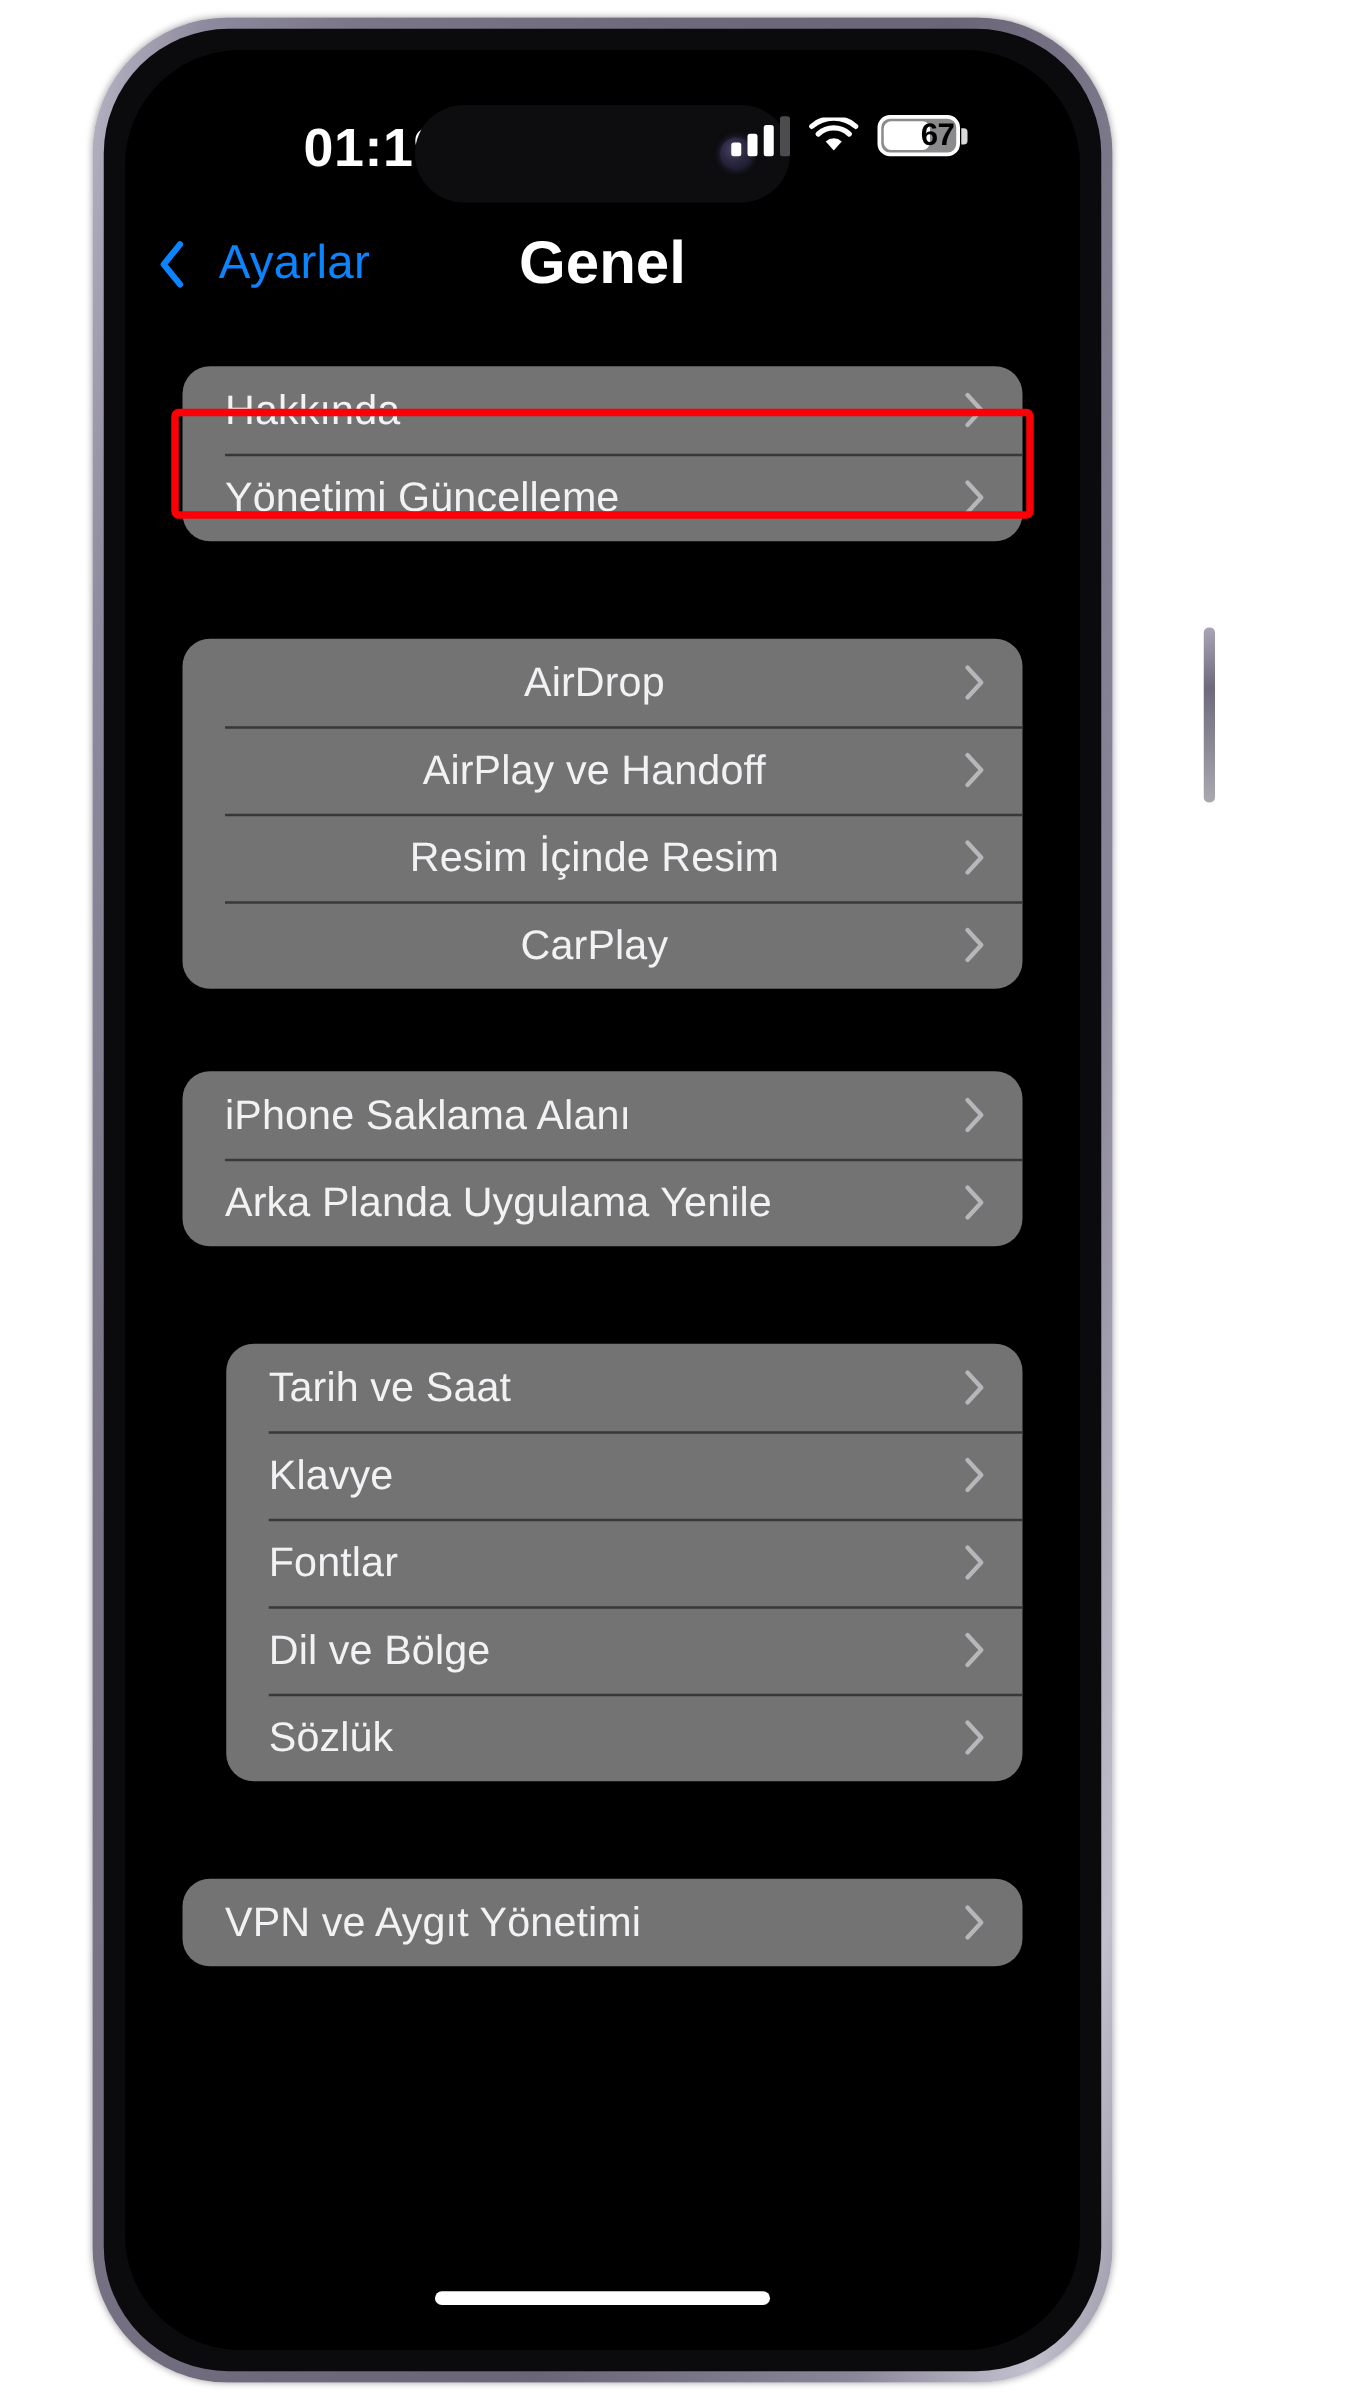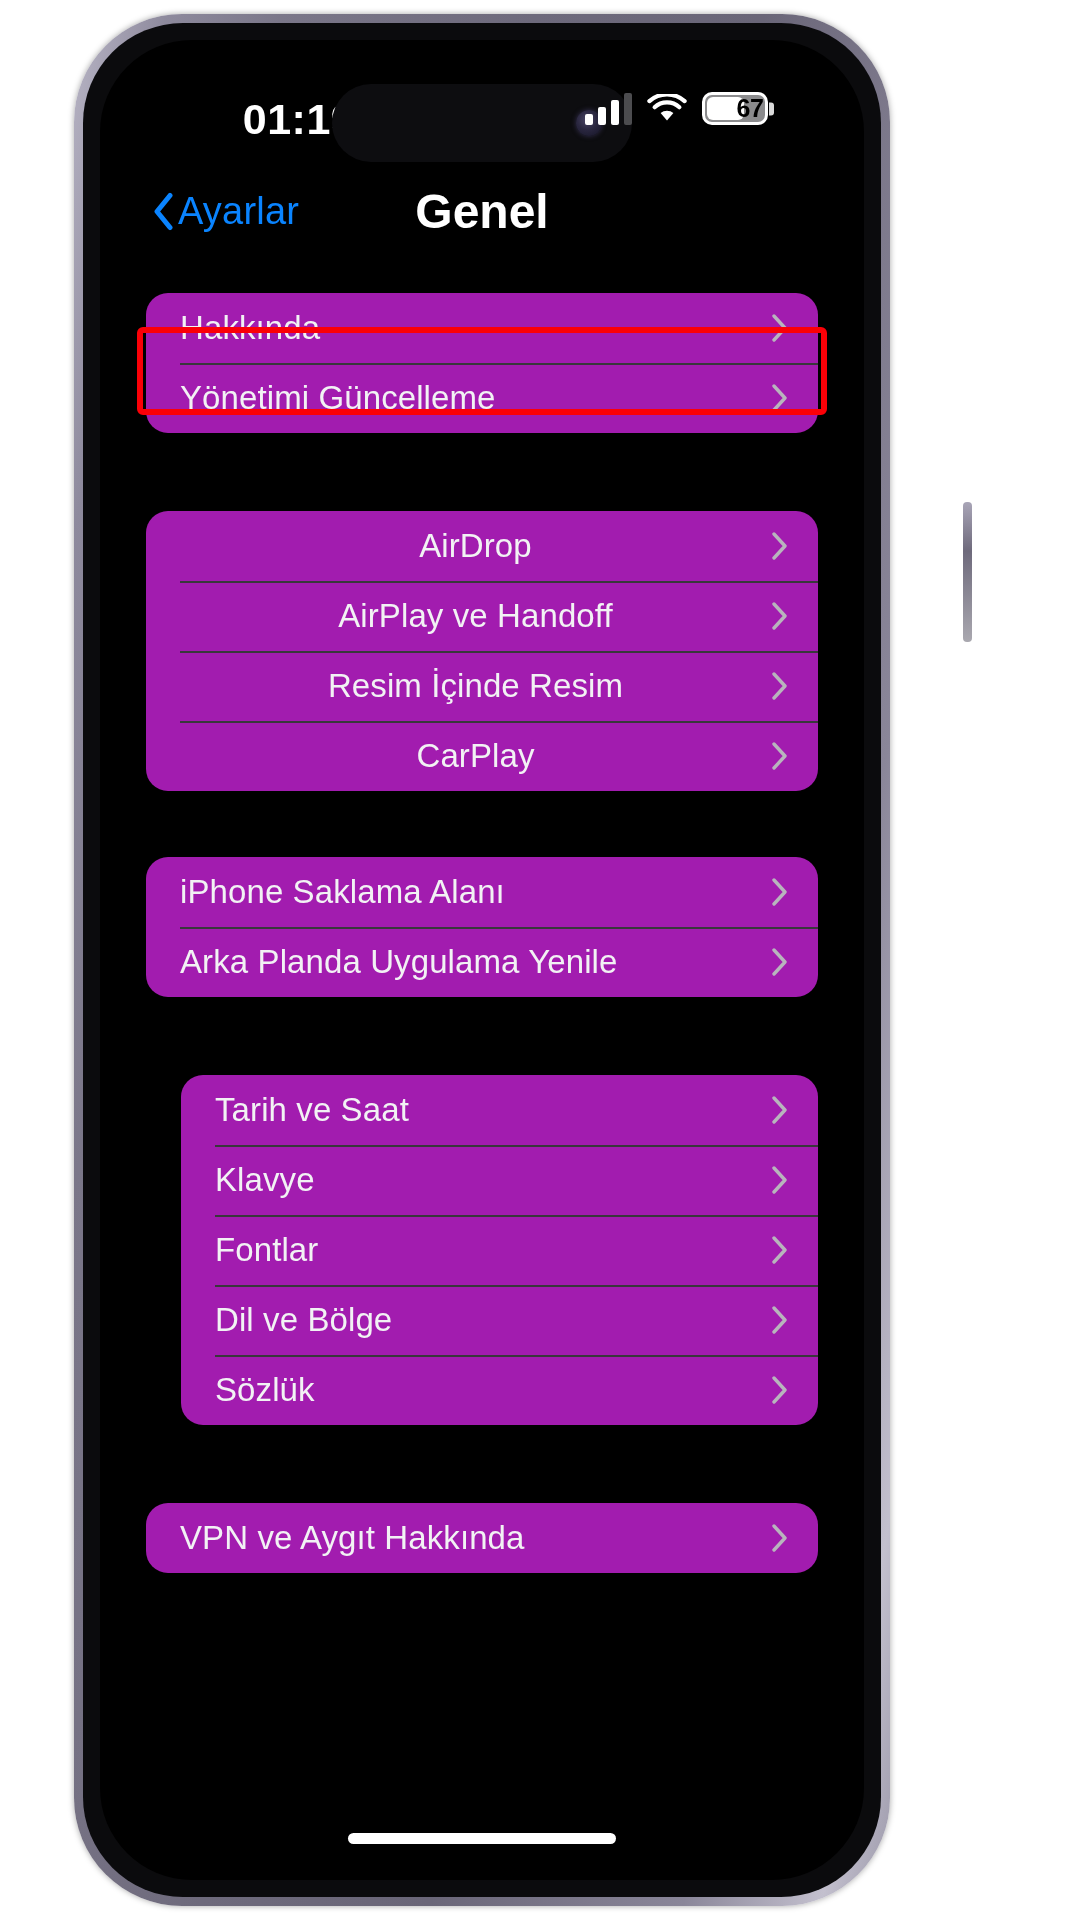--- a/index.html
+++ b/index.html
@@ -109,42 +109,42 @@
     font-size:25px; font-weight:700; color:#000000;
     letter-spacing:-.5px;
   }
 
   
   .nav-bar{
     position:absolute; left:0; top:132px;
     width:100%; height:78px;
   }
   .nav-back{
-    position:absolute; left:52px; top:50%;
+    position:absolute; left:26px; top:50%;
     transform:translateY(-50%);
-    display:flex; align-items:center; gap:4px;
+    display:flex; align-items:center; gap:27px;
     color:#0a84ff; cursor:pointer;
   }
   .chev-back{ width:22px; height:38px; }
   .nav-back-label{ font-size:38px; font-weight:400; letter-spacing:.2px; }
   .nav-title{
     position:absolute; left:0; top:50%;
     transform:translateY(-50%);
     width:100%; text-align:center;
     color:#ffffff; font-size:48px; font-weight:600;
   }
 
   
   .list-scroll{
     position:absolute; left:0; top:210px;
     width:100%; bottom:0;
     padding:0 46px;
   }
   .group{
-    background:#a21caf;
+    background:#737373;
     border-radius:22px;
     overflow:hidden;
   }
   .g1{ margin-top:43px; }
   .g2{ margin-top:78px;text-align:center; }
   .g3{ margin-top:66px; }
   .g4{ margin-top:78px;margin-left:35px; }
   .g5{ margin-top:78px; }
 
   .row{
@@ -330,21 +330,21 @@
             <div class="row">
               <span class="row-label">Sözlük</span>
               <svg class="chev-r" viewBox="0 0 17 30">
                 <path d="M3 3 L14 15 L3 27" stroke="#b9b9bd" stroke-width="3.4" fill="none" stroke-linecap="round" stroke-linejoin="round"></path>
               </svg>
             </div>
           </div>
 
           <div class="group g5">
             <div class="row">
-              <span class="row-label">VPN ve Aygıt Hakkında</span>
+              <span class="row-label">VPN ve Aygıt Yönetimi</span>
               <svg class="chev-r" viewBox="0 0 17 30">
                 <path d="M3 3 L14 15 L3 27" stroke="#b9b9bd" stroke-width="3.4" fill="none" stroke-linecap="round" stroke-linejoin="round"></path>
               </svg>
             </div>
           </div>
 
         </div>
 
         <div class="home-indicator"></div>
 

